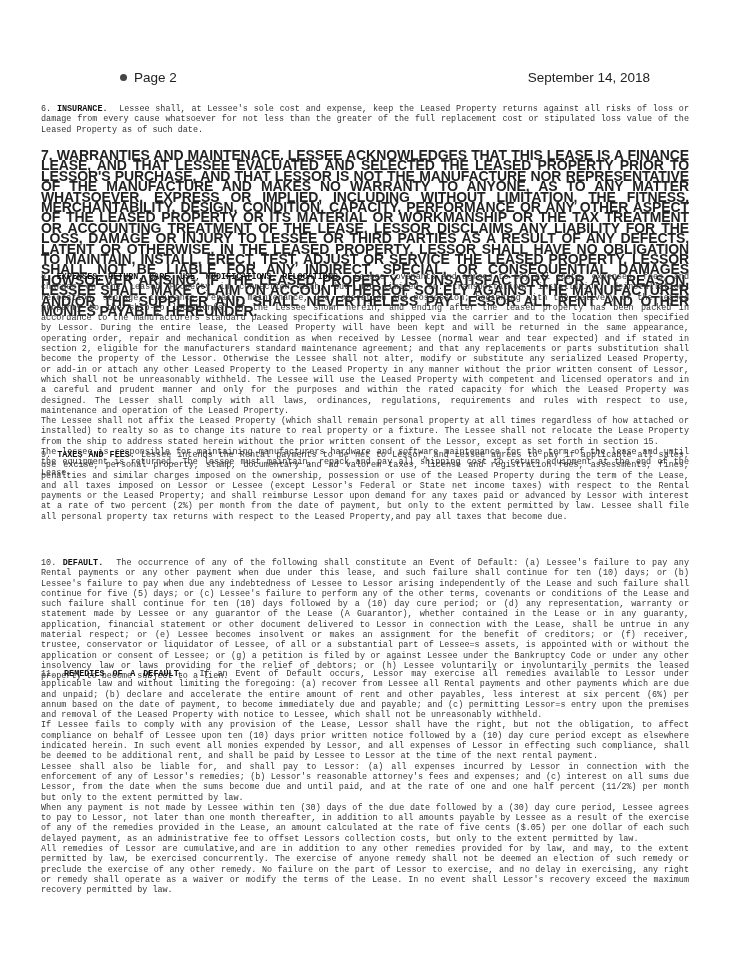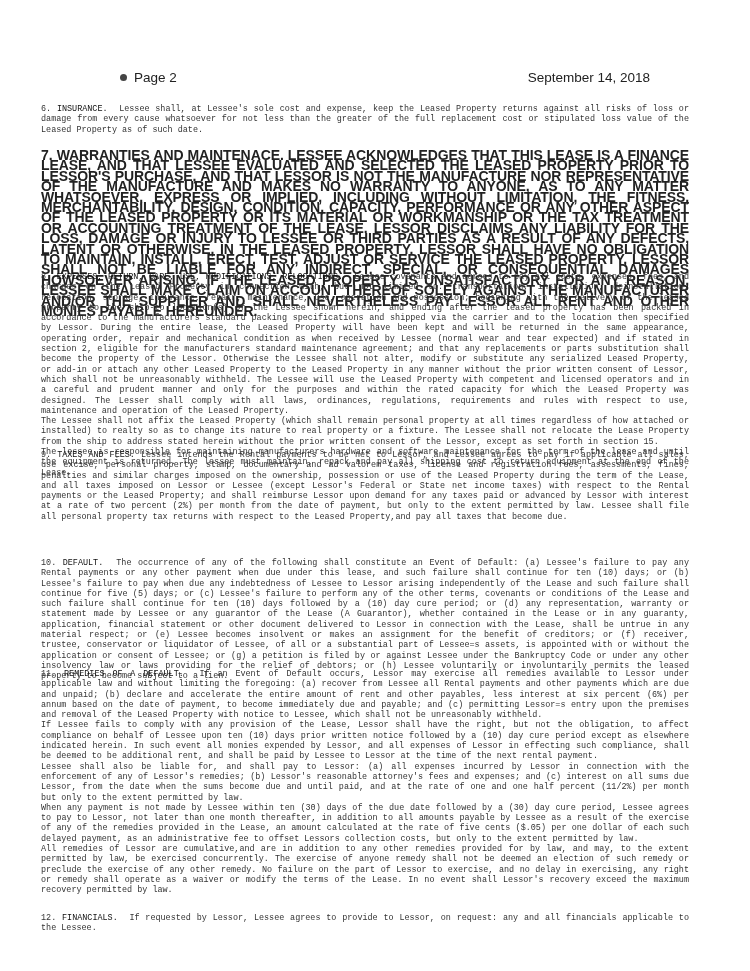--- a/index.html
+++ b/index.html
@@ -6,21 +6,21 @@
   body { width: 750px; height: 971px; position: relative; overflow: hidden; }
   .page { position: absolute; left: 0; top: 0; width: 750px; height: 971px; background: #fff; }
   .header { position: absolute; top: 70px; left: 120px; right: 100px; height: 20px;
             font-family: "Liberation Sans", sans-serif; font-size: 13.5px; color: #222; }
   .header .left { position: absolute; left: 0; top: 0; display: flex; align-items: center; }
   .header .dot { width: 7px; height: 7px; border-radius: 50%; background: #444; margin-right: 7px; display: inline-block; }
   .header .right { position: absolute; right: 0; top: 0; }
   .sec { position: absolute; left: 41px; width: 648px; }
   .sec p { margin: 0; font-family: "Liberation Mono", monospace; font-size: 8.45px; line-height: 10.3px;
            color: #333; text-align: justify; text-align-last: left; }
-  .sec b { font-weight: normal; color: #111; margin-top: 42px; }
+  .sec b { font-weight: bold; color: #111; margin-top: 42px; }
   .caps p { font-family: Liberation Sans, sans-serif; font-size: 14px; letter-spacing: -0.1px; line-height: 10.4px; font-weight: bold; color: #222; }
 </style>
 </head>
 <body>
 
 <div class="page">
 
   <div class="header">
     <div class="left">
       <span class="dot"></span>
@@ -52,17 +52,14 @@
   </div>
 
   <div class="sec" style="top:669px;">
     <p><span>11.</span> <b>REMEDIES OF A DEFAULT.</b>&nbsp; <span>If an Event of Default occurs, Lessor may exercise all remedies available to Lessor under applicable law and without limiting the foregoing: (a) recover from Lessee all Rental payments and other payments which are due and unpaid; (b) declare and accelerate the entire amount of rent and other payables, less interest at six percent (6%) per annum based on the date of payment, to become immediately due and payable; and (c) permitting Lessor=s entry upon the premises and removal of the Leased Property with notice to Lessee, which shall not be unreasonably withheld.</span></p>
     <p>If Lessee fails to comply with any provision of the Lease, Lessor shall have the right, but not the obligation, to affect compliance on behalf of Lessee upon ten (10) days prior written notice followed by a (10) day cure period except as elsewhere indicated herein.  In such event all monies expended by Lessor, and all expenses of Lessor in effecting such compliance, shall be deemed to be additional rent, and shall be paid by Lessee to Lessor at the time of the next rental payment.</p>
     <p>Lessee shall also be liable for, and shall pay to Lessor: (a) all expenses incurred by Lessor in connection with the enforcement of any of Lessor's remedies; (b) Lessor's reasonable attorney's fees and expenses; and (c) interest on all sums due Lessor, from the date when the sums become due and until paid, and at the rate of one and one half percent (11/2%) per month but only to the extent permitted by law.</p>
     <p>When any payment is not made by Lessee within ten (30) days of the due date followed by a (30) day cure period, Lessee agrees to pay to Lessor, not later than one month thereafter, in addition to all amounts payable by Lessee as a result of the exercise of any of the remedies provided in the Lease, an amount calculated at the rate of five cents ($.05) per one dollar of each such delayed payment, as an administrative fee to offset Lessors collection costs, but only to the extent permitted by law.</p>
     <p>All remedies of Lessor are cumulative,and are in addition to any other remedies provided for by law, and may, to the extent permitted by law, be exercised concurrently.  The exercise of anyone remedy shall not be deemed an election of such remedy or preclude the exercise of any other remedy.  No failure on the part of Lessor to exercise, and no delay in exercising, any right or remedy shall operate as a waiver or modify the terms of the Lease.  In no event shall Lessor's recovery exceed the maximum recovery permitted by law.</p>
   </div>
 
-  <div class="sec" style="top:913px;">
-    <p><span>12.</span> <b>FINANCIALS.</b>&nbsp; <span>If requested by Lessor, Lessee agrees to provide to Lessor, on request: any and all financials applicable to the Lessee.</span></p>
-  </div>
 
 </div>
 
 </body></html>

